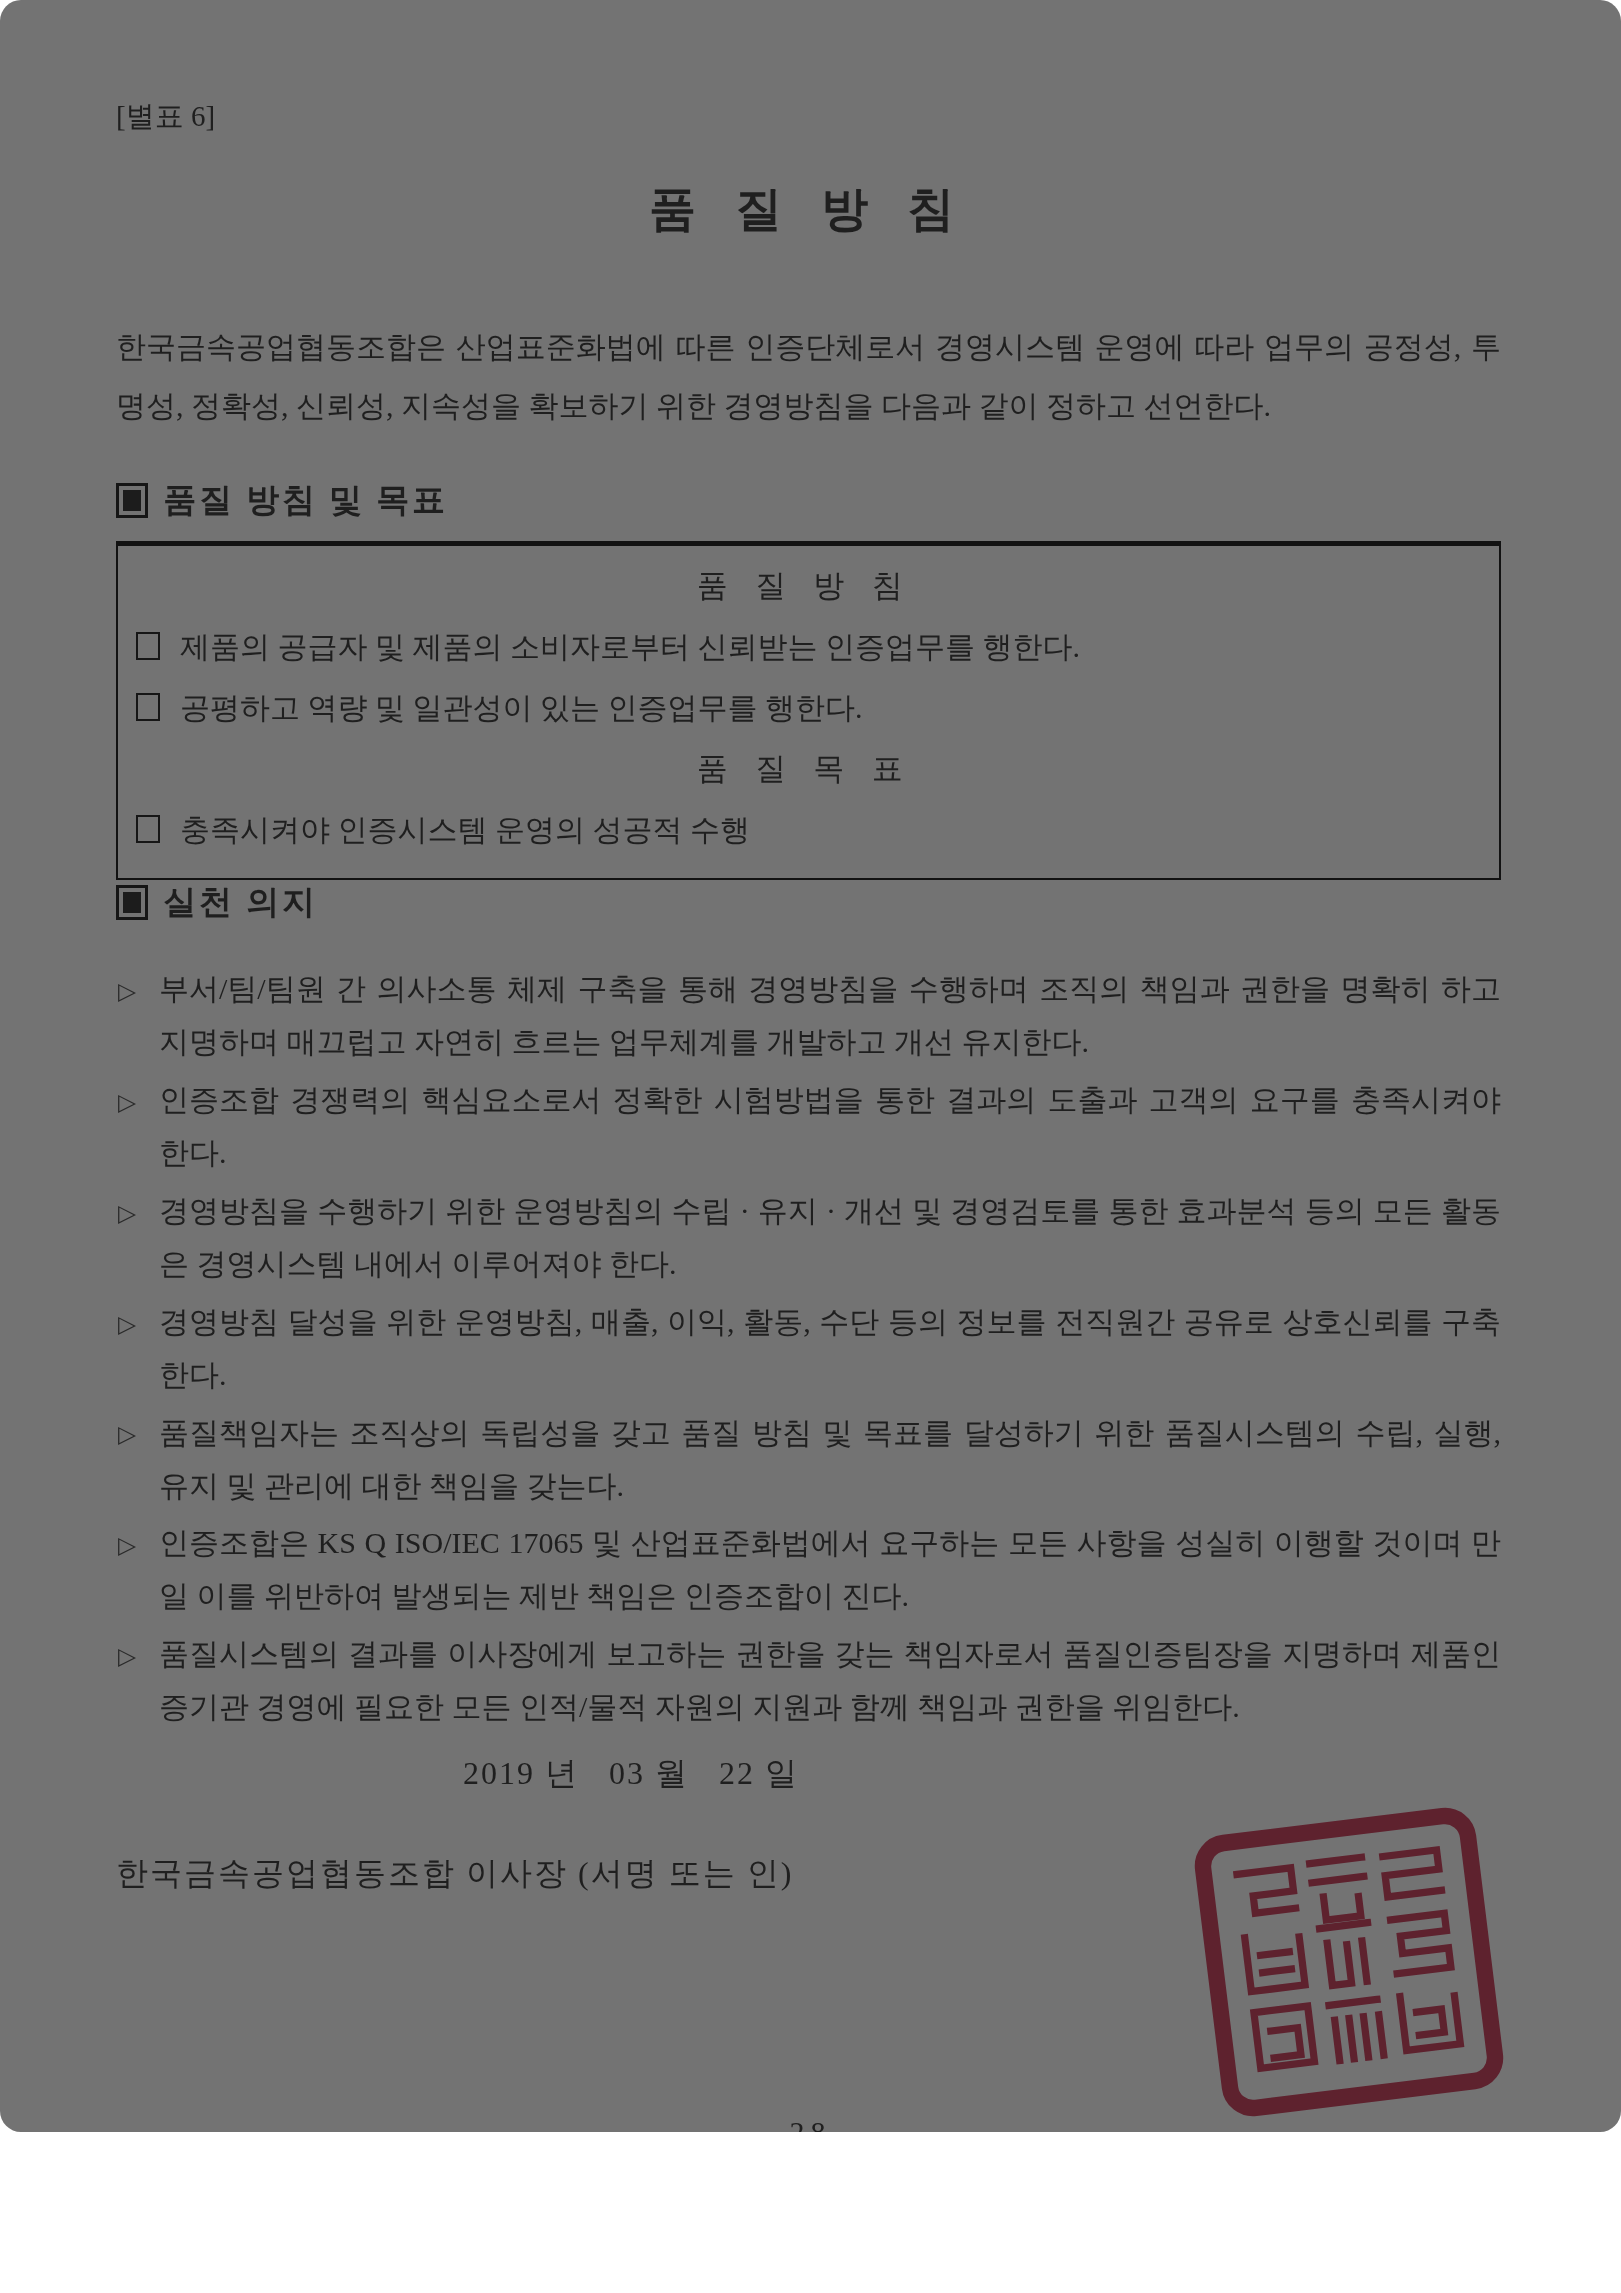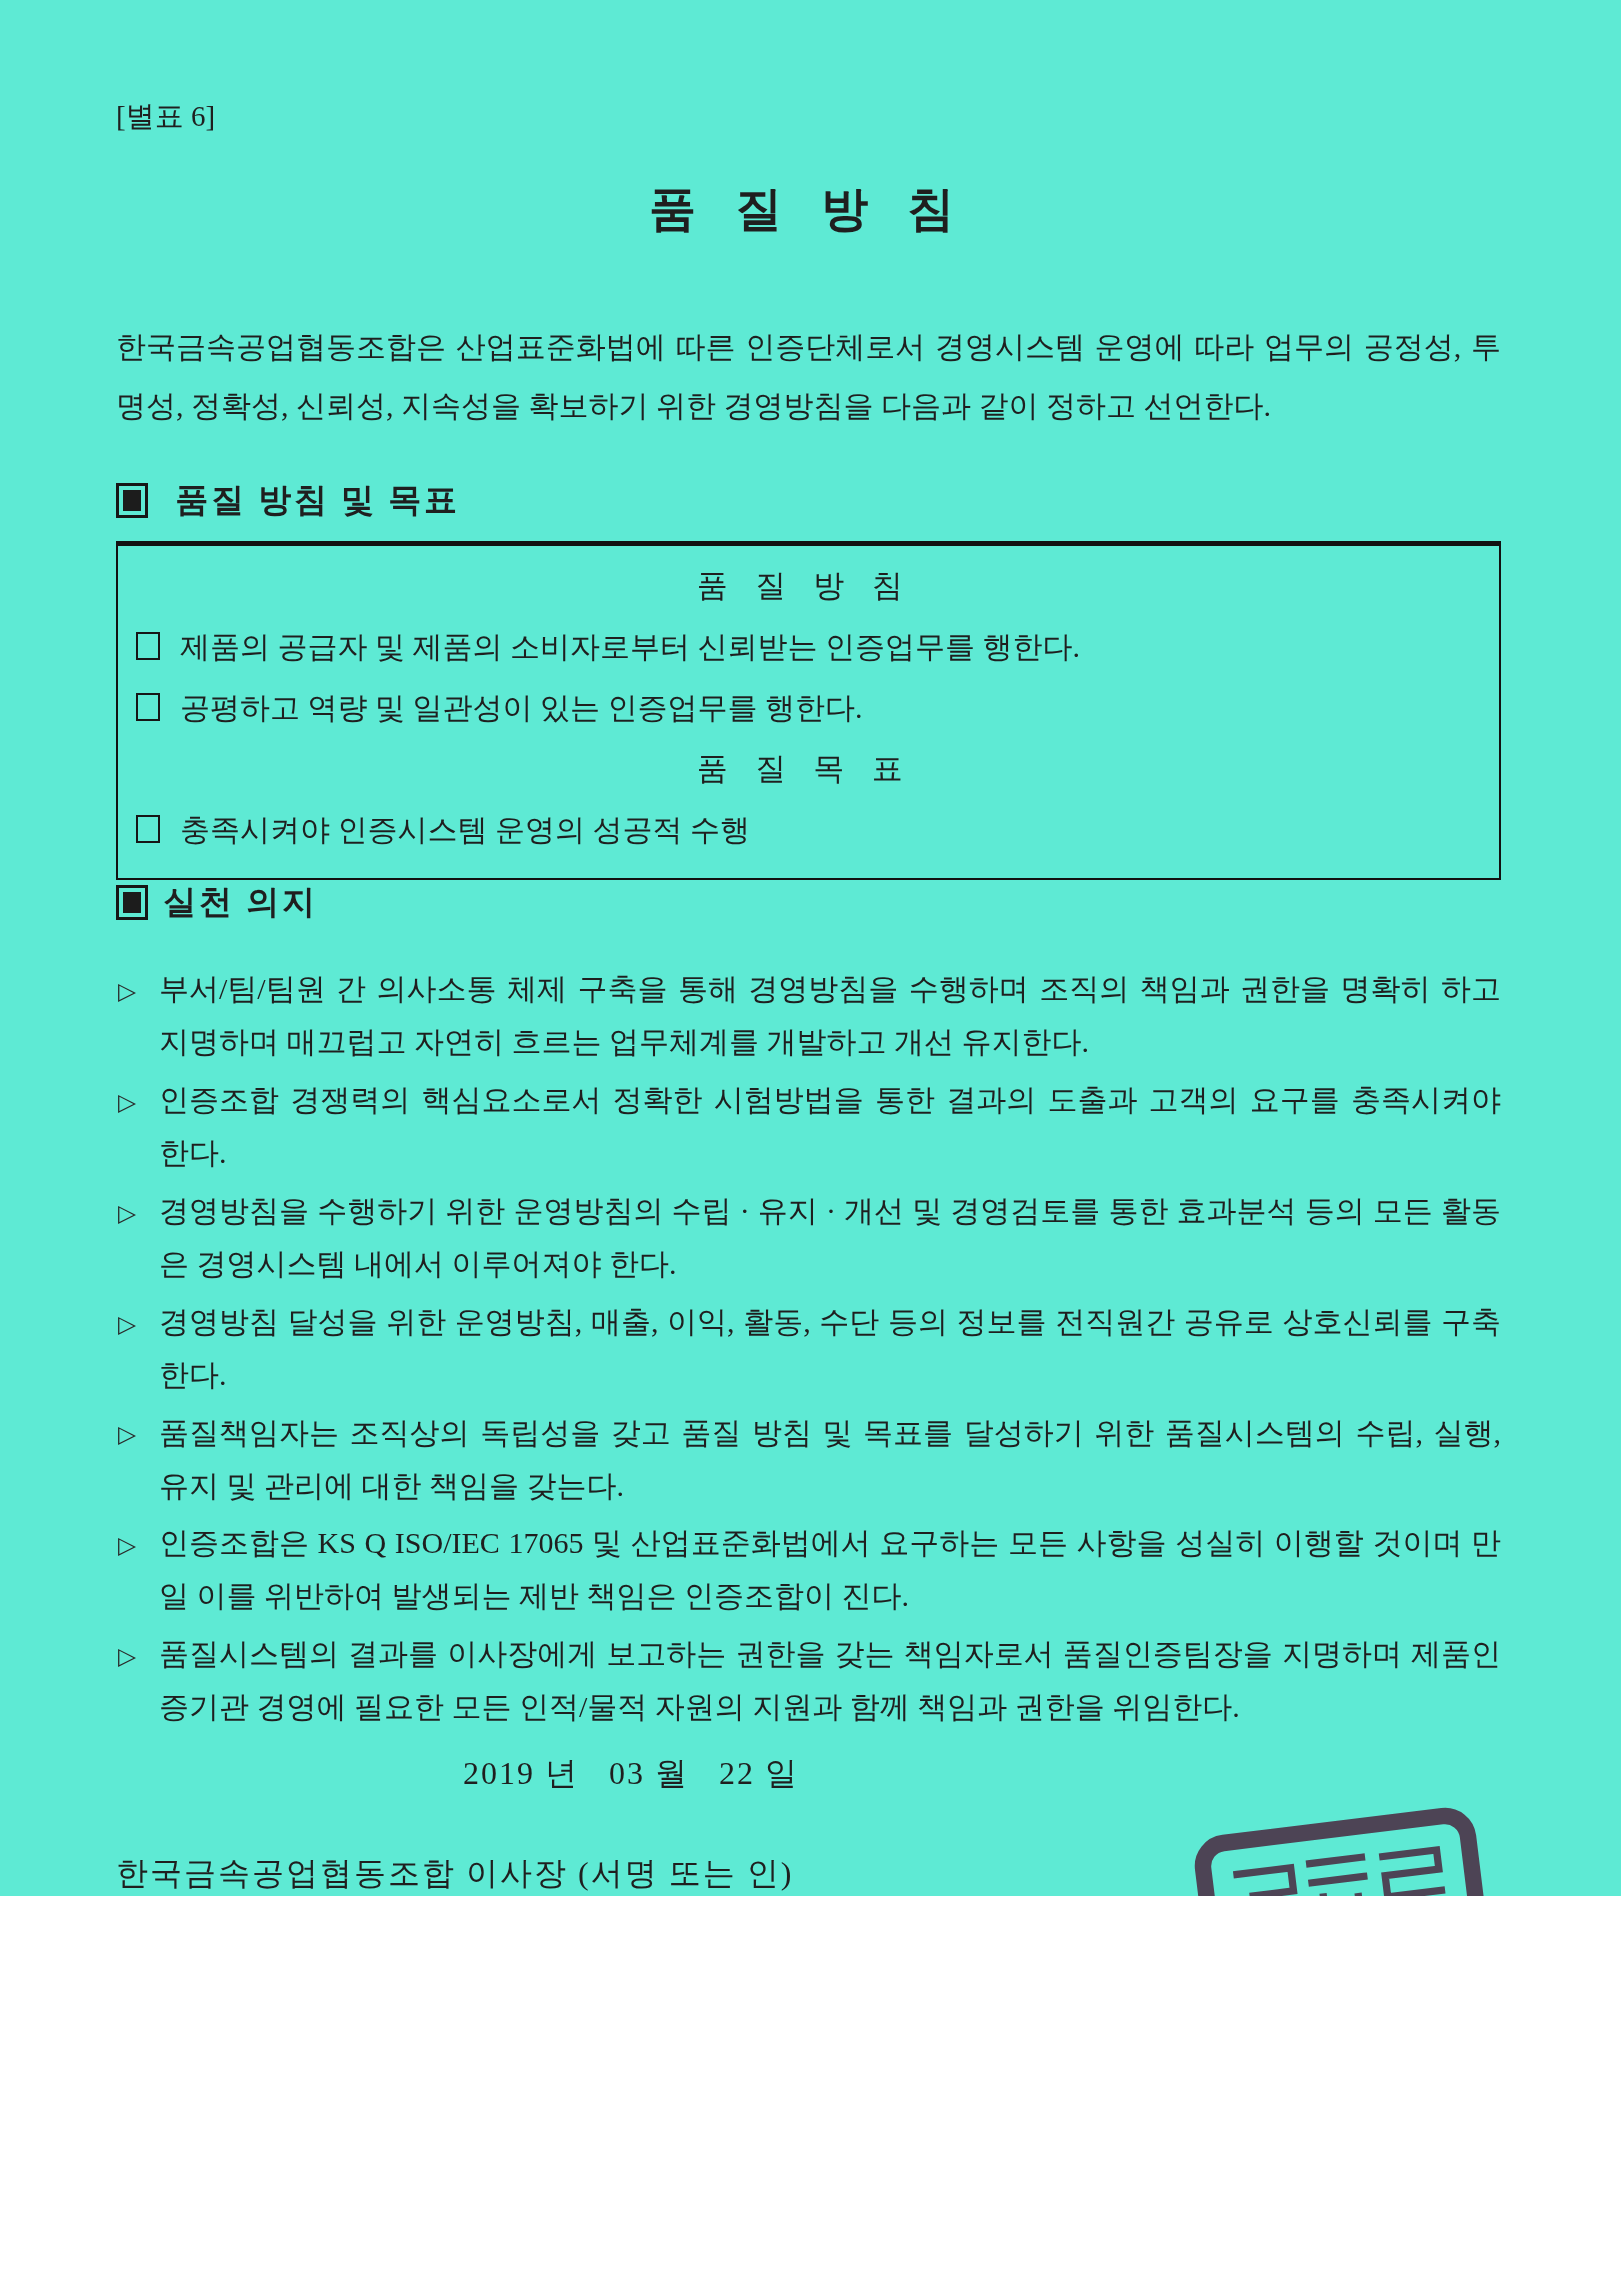--- a/index.html
+++ b/index.html
@@ -3,25 +3,26 @@
 <meta charset="utf-8">
 <style>
   html, body {
     margin: 0;
     padding: 0;
     background: #ffffff;
   }
   .page {
     position: relative;
     width: 1621px;
-    height: 1896px;
-    background: #5eead4;
+    height: 2132px;
+    background: #737373;
     font-family: "Liberation Serif", "DejaVu Serif", serif;
     color: #1f1f1f;
     overflow: hidden;
+    border-radius: 21px;
   }
   .content {
     padding: 0 120px 0 116px;
   }
   .annex {
     padding-top: 98px;
     font-size: 29px;
     line-height: 37px;
   }
   .doc-title {
@@ -39,21 +40,21 @@
     text-align: justify;
     word-break: break-all;
   }
   .sec-header {
     display: flex;
     align-items: center;
     font-size: 33px;
     font-weight: bold;
     letter-spacing: 2.9px;
   }
-  .sec-header-1 { margin-top: 43px; gap: 12px; }
+  .sec-header-1 { margin-top: 43px; }
   .sec-header-2 { }
   .sec-icon {
     display: inline-block;
     width: 25.5px;
     height: 29px;
     border: 3.9px solid #161616;
     position: relative;
     margin-right: 15.7px;
     flex: 0 0 auto;
   }

